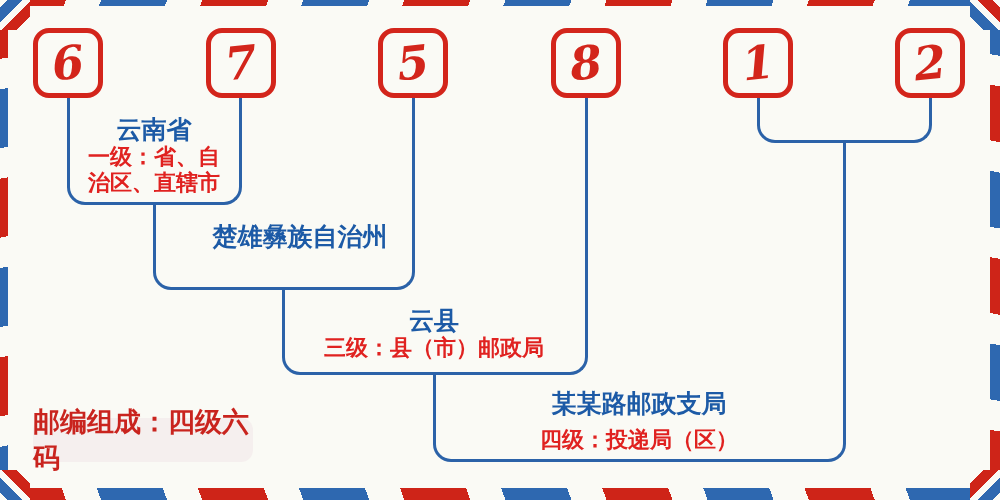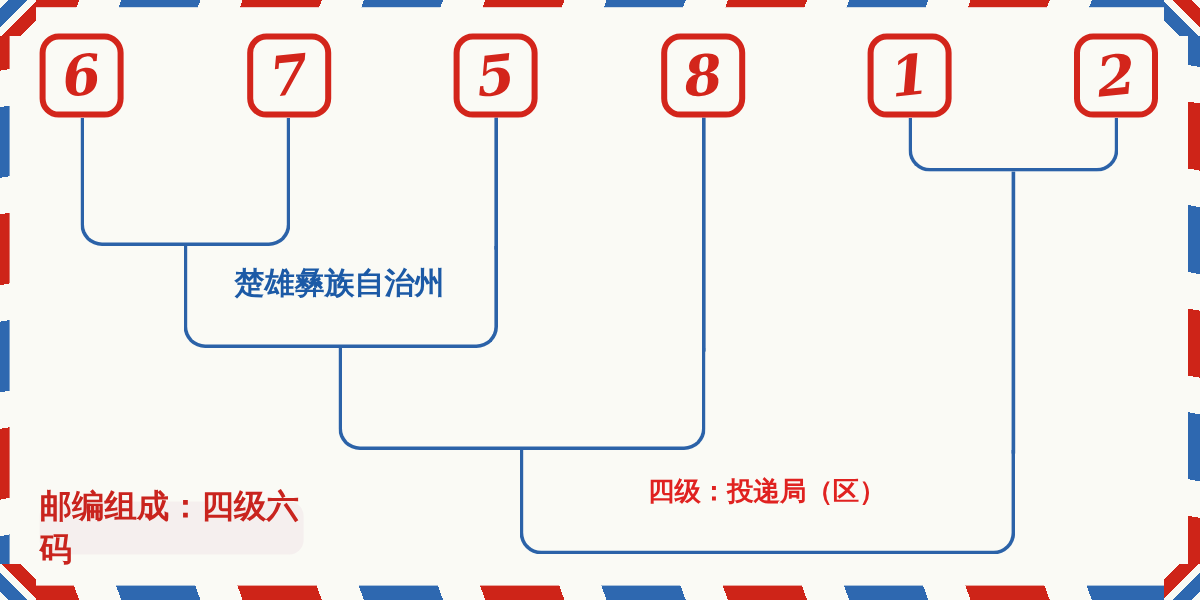--- a/index.html
+++ b/index.html
@@ -60,21 +60,21 @@
   .vline{position:absolute;width:3px;background:var(--line-blue);z-index:1;}
   .vl2{left:411.5px;top:98px;height:110px;}
   .vl3{left:584.5px;top:98px;height:195px;}
   .vl4{left:842.5px;top:143px;height:235px;}
 
   
   .label{position:absolute;text-align:center;z-index:4;}
   .region{font-size:25px;font-weight:bold;color:var(--title-blue);line-height:30px;}
   .meaning{font-size:22px;font-weight:bold;color:var(--text-red);line-height:26px;}
   .lab1{left:44px;top:114px;width:220px;}
-  .lab2{left:153px;top:221px;width:260px;text-align:center;}
+  .lab2{left:170px;top:221px;width:260px;text-align:center;}
   .lab3{left:284px;top:305px;width:300px;}
   .lab4{left:459px;top:388px;width:360px;}
   .lab4 .meaning{margin-top:9px;text-align:center;}
   .lab5{left:741px;top:105px;width:200px;}
 
   
   .badge{
     position:absolute;left:33px;top:418px;width:220px;height:44px;z-index:4;
     background:var(--badge-bg);border-radius:12px;
     display:flex;align-items:center;justify-content:center;
@@ -116,27 +116,37 @@
   <div class="digit-box pos-4">
     <span class="digit">8</span>
   </div>
   <div class="digit-box pos-5">
     <span class="digit">1</span>
   </div>
   <div class="digit-box pos-6">
     <span class="digit">2</span>
   </div>
 
+  <div class="label lab1">
+    <div class="region">云南省</div>
+    <div class="meaning">一级：省、自</div>
+    <div class="meaning">治区、直辖市</div>
+  </div>
 
   <div class="label lab2">
     <div class="region">楚雄彝族自治州</div>
   </div>
 
+  <div class="label lab3">
+    <div class="region">云县</div>
+    <div class="meaning">三级：县（市）邮政局</div>
+  </div>
 
   <div class="label lab4">
+    <div class="region">某某路邮政支局</div>
     <div class="meaning">四级：投递局（区）</div>
   </div>
 
 
   <div class="badge">
     <span class="badge-text">邮编组成：四级六码</span>
   </div>
 
 </div>
 

